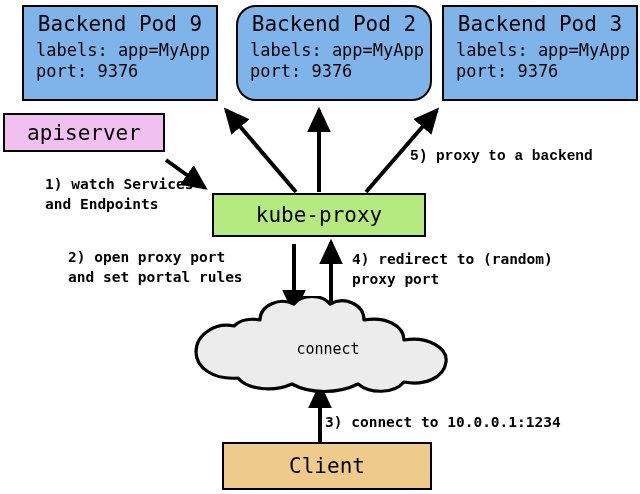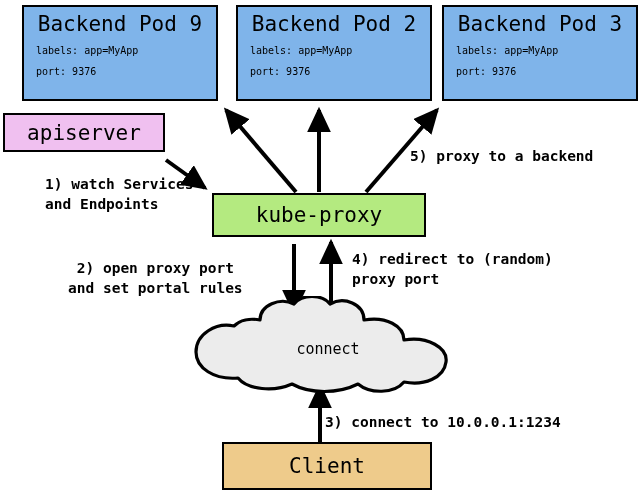--- a/index.html
+++ b/index.html
@@ -33,29 +33,29 @@
     letter-spacing:0px;
     white-space:nowrap;
   }
   .pod .pod-lines{
     width:100%;
     padding-left:12px;
     box-sizing:border-box;
     margin-top:3px;
   }
   .pod .pod-line{
-    font-size:10px;
+    font-size:17px;
     line-height:21px;
     color:#000;
     white-space:nowrap;
     text-align:left;
   }
 
   #pod1{left:22px;top:5px;}
-  #pod2{left:236px;top:5px;}
+  #pod2{left:236px;top:5px;border-radius:20px;}
   #pod3{left:442px;top:5px;}
 
   #apiserver{
     left:3px;top:113px;
     width:162px;height:39px;
     background:#f0c0f0;
     justify-content:center;
   }
   #apiserver .lbl{font-size:21px;line-height:24px;color:#000;white-space:nowrap;}
 
@@ -83,24 +83,24 @@
 
   .flowlabel{
     position:absolute;
     font-size:14.5px;
     line-height:20px;
     font-weight:bold;
     color:#000;
     white-space:pre;
   }
   #lbl1{left:15px;top:174px;margin-left:30px;}
-  #lbl2{left:68px;top:258px;text-align:center;}
+  #lbl2{left:68px;top:247px;}
   #lbl3{left:325px;top:412px;}
   #lbl4{left:352px;top:249px;}
-  #lbl5{left:410px;top:146px;}
+  #lbl5{left:410px;top:146px;font-family:Liberation Mono, monospace;}
 
   svg.edges{position:absolute;left:0;top:0;width:640px;height:494px;pointer-events:none;}
 </style>
 </head>
 <body>
 
 <div id="stage">
 
   <svg class="edges" viewBox="0 0 640 494">
     <defs>

